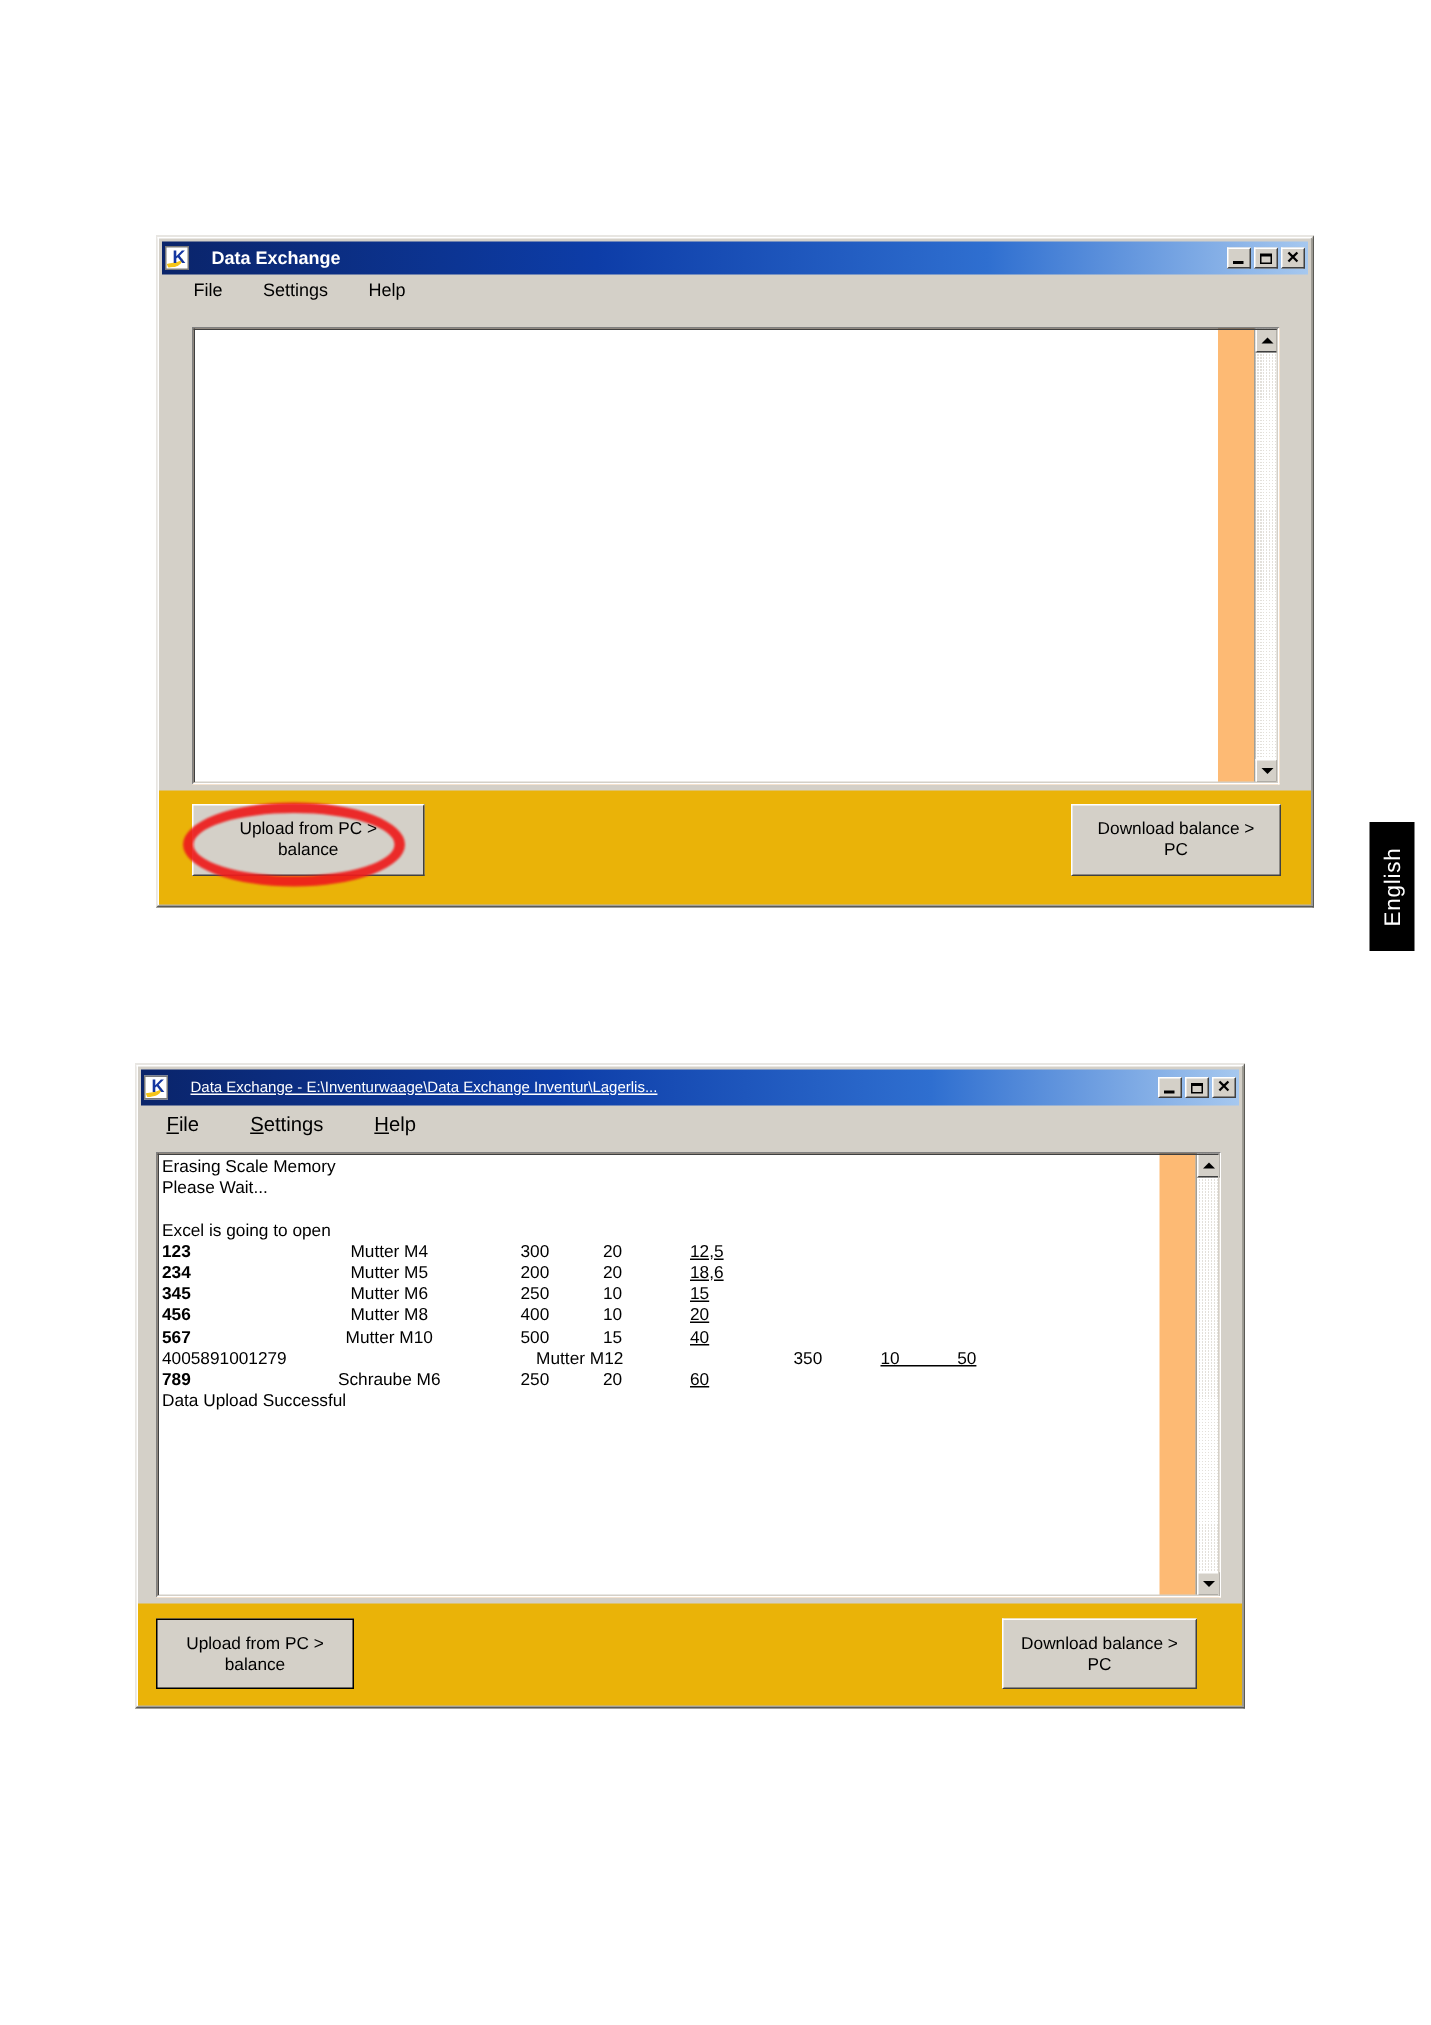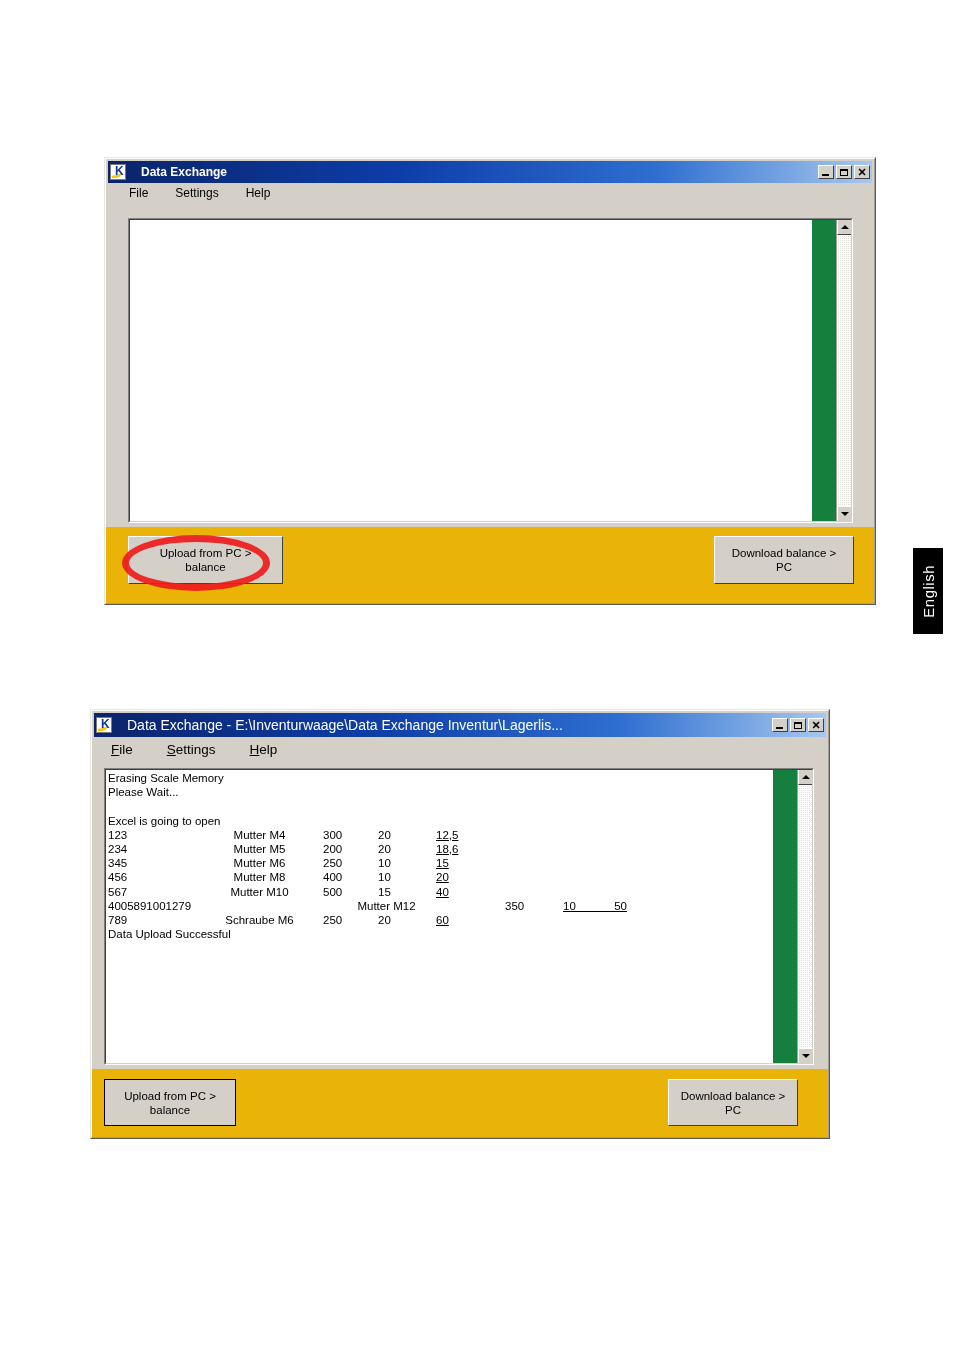--- a/index.html
+++ b/index.html
@@ -85,22 +85,23 @@
     color: #ffffff;
     font-size: 12px;
     font-weight: bold;
     white-space: nowrap;
     overflow: hidden;
     flex: 1 1 auto;
     letter-spacing: 0px;
     padding-left: 12px;
   }
   .title-text.big {
-    font-size: 14px;
+    font-size: 10px;
     font-weight: normal;
+    text-decoration: underline;
   }
   .tb-buttons {
     display: flex;
     gap: 2px;
     flex: 0 0 auto;
     align-items: center;
   }
   .tb-btn {
     width: 16px; height: 14px;
     background: #d4d0c8;
@@ -150,21 +151,21 @@
     padding: 2px 11px;
     margin-right: 5px;
     white-space: nowrap;
     text-align: center;
   }
   .menubar.big .menu-item { font-size: 13.5px; padding: 2px 8px; margin-right: 18px;}
   .menu-item u { text-decoration: underline; }
 
   
   .outputwrap {
-    background: #15803d;
+    background: #fdba74;
     border-top: 1px solid #808080;
     border-left: 1px solid #808080;
     border-right: 1px solid #ffffff;
     border-bottom: 1px solid #ffffff;
     box-sizing: border-box;
     position: relative;
     display: flex;
     gap: 24px;
   }
   .outputwrap .inner-border {
@@ -182,23 +183,23 @@
     padding: 2px 0 0 3px;
     font-family: "Liberation Sans", sans-serif;
     font-size: 11.5px;
     line-height: 14.2px;
     color: #000;
     white-space: pre;
     overflow: hidden;
     background: #ffffff;
   }
   .outputtext .row { display: block; height: 14.2px; }
-  .outputtext .c1 { display: inline-block; width: 88px; }
+  .outputtext .c1 { display: inline-block; width: 88px; font-weight: bold; }
   .outputtext .c2 { display: inline-block; width: 127px; text-align: center; }
-  .outputtext .c3 { display: inline-block; width: 55px; }
+  .outputtext .c3 { display: inline-block; width: 55px; margin-left: 24px; }
   .outputtext .c4 { display: inline-block; width: 58px; }
   .outputtext .c5 { display: inline-block; text-decoration: underline; }
   .outputtext .wide1 { display: inline-block; width: 215px; }
 
   
   .vscroll {
     width: 16px;
     flex: 0 0 auto;
     background: #d4d0c8;
     background-image:

